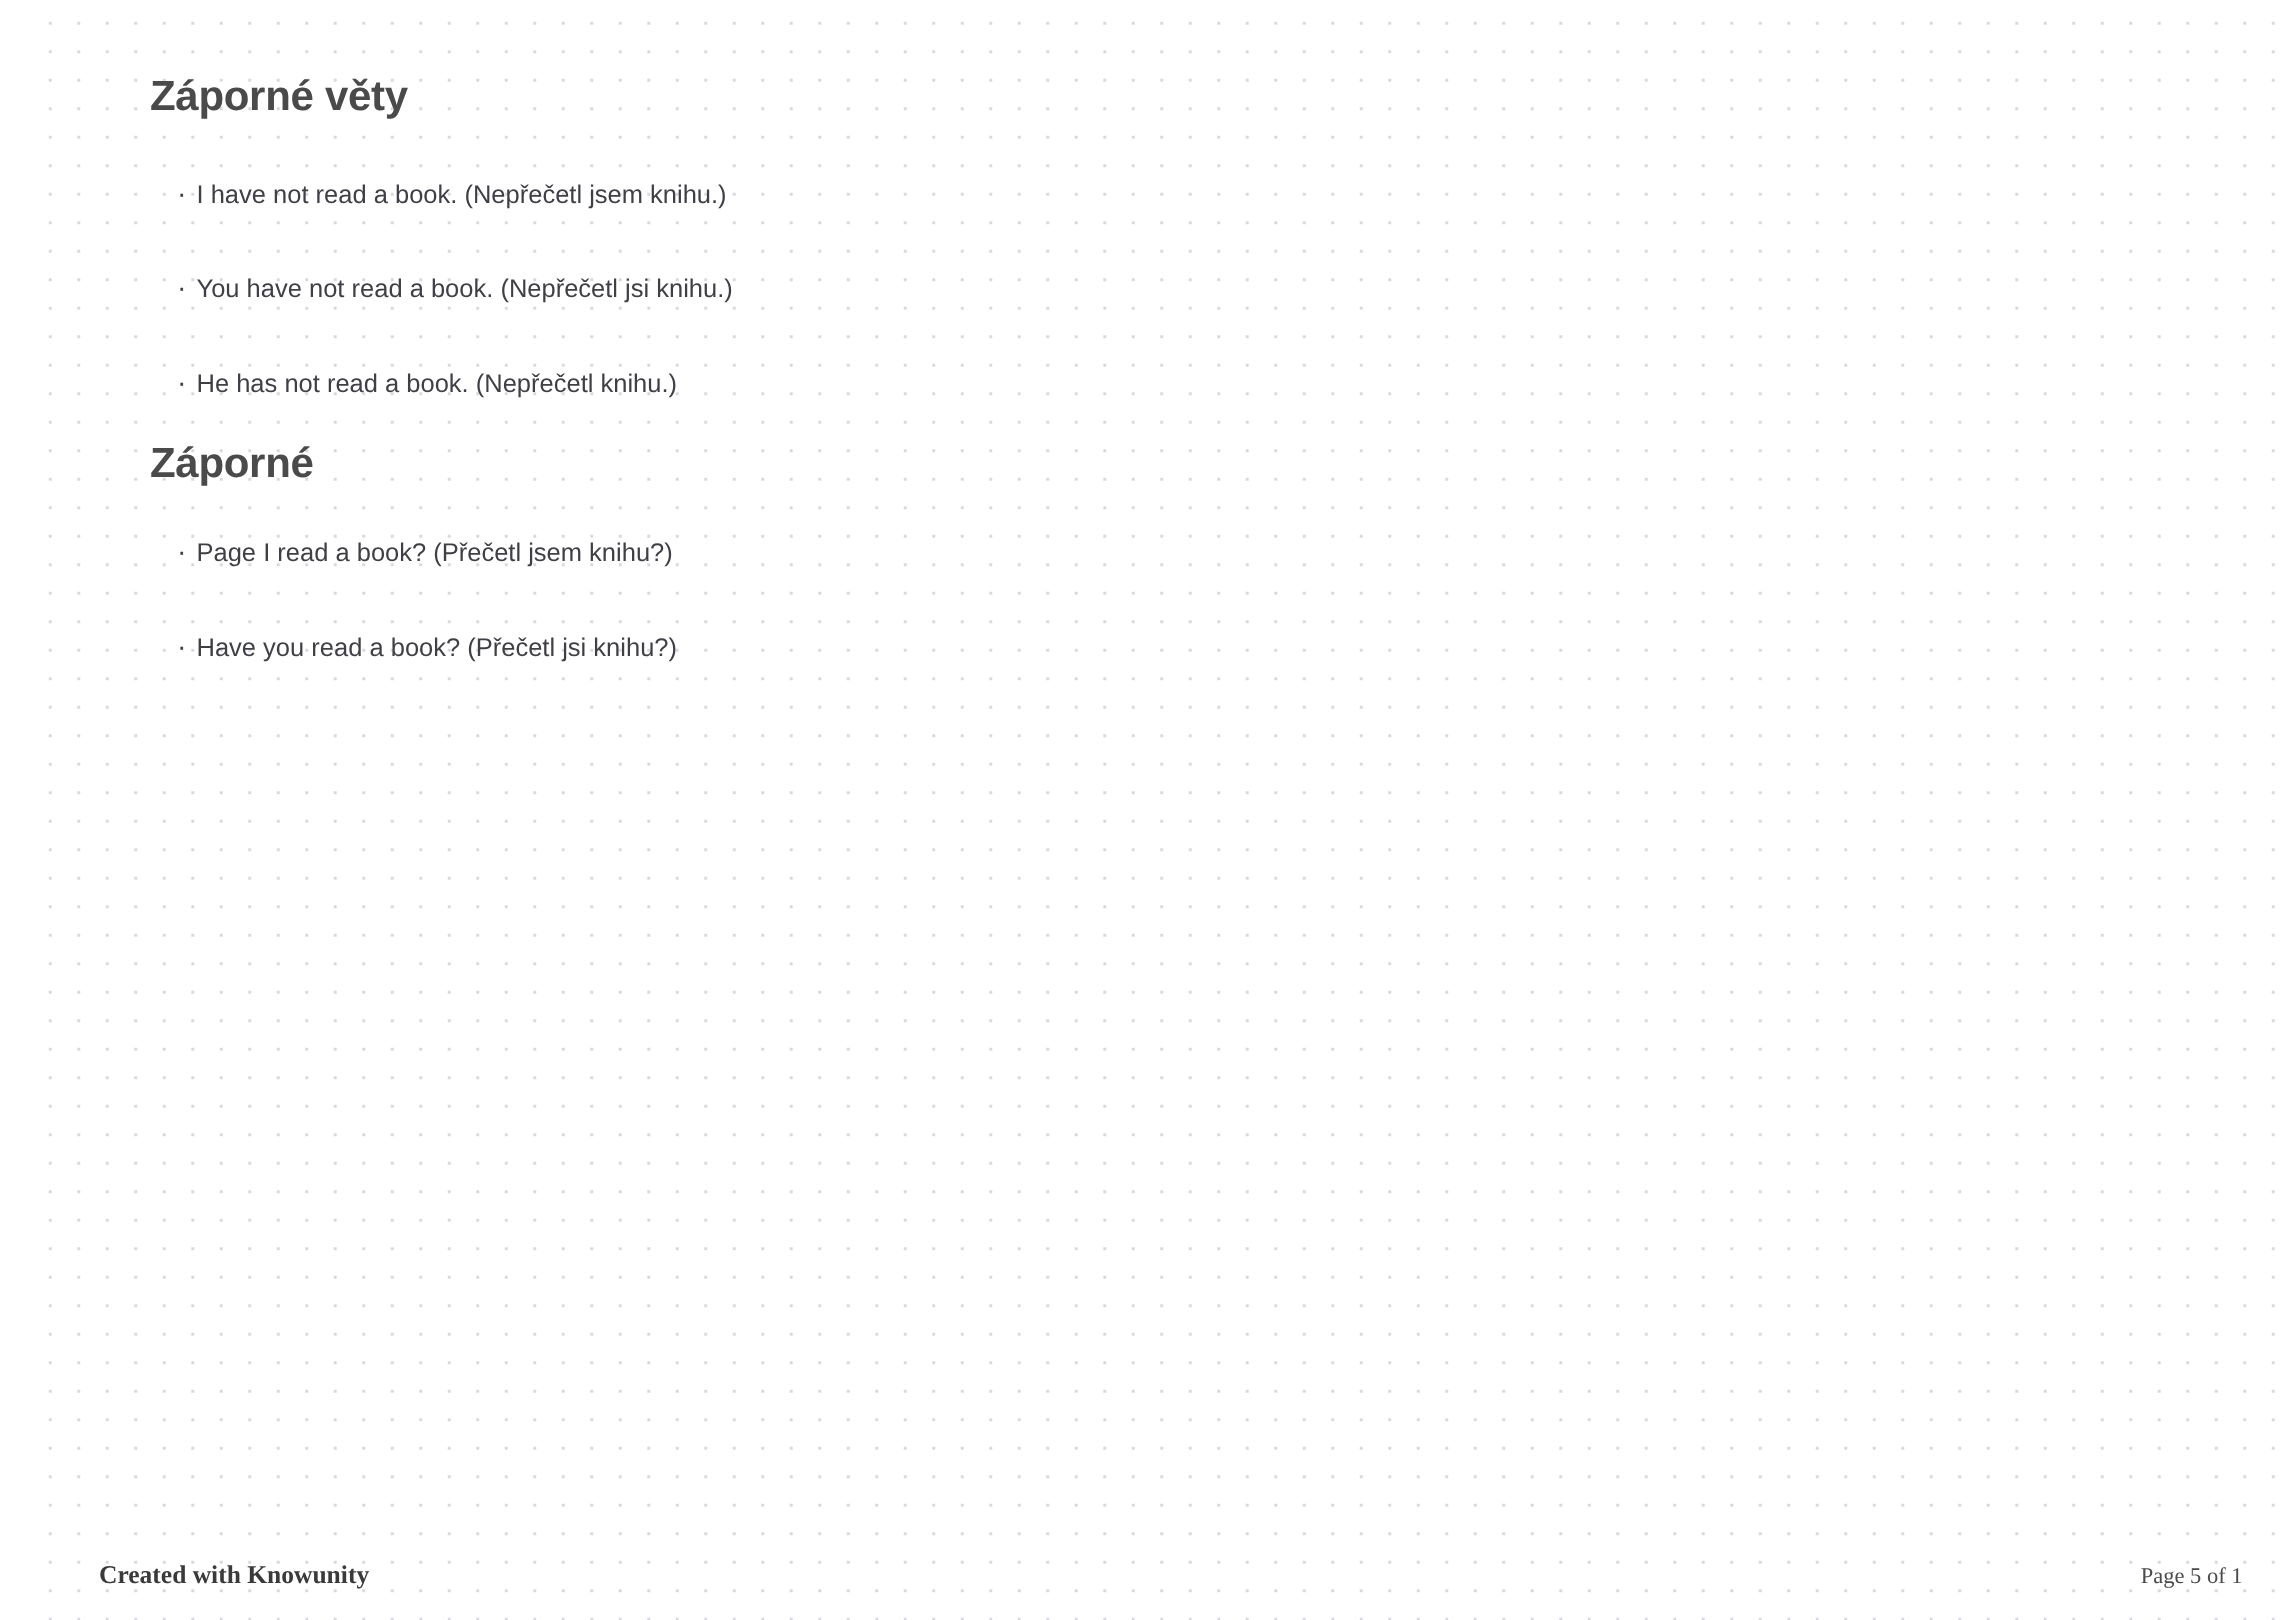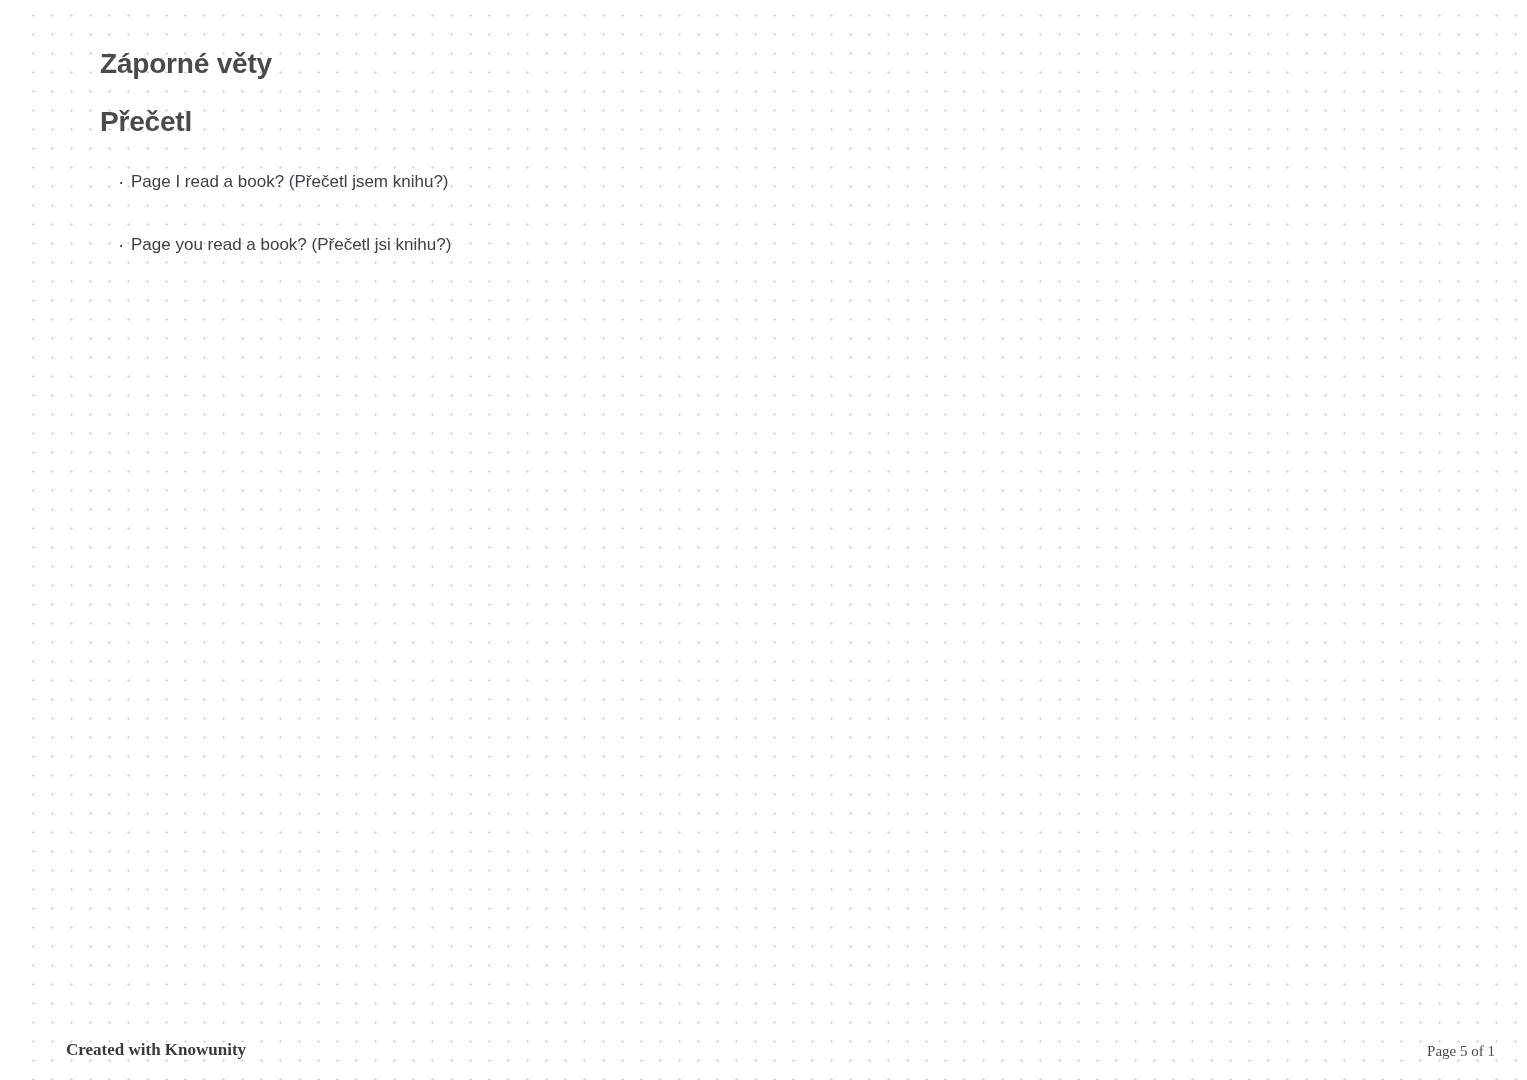--- a/index.html
+++ b/index.html
@@ -98,27 +98,32 @@
 </style>
 </head>
 <body>
 
 <div class="page">
 
   <div class="content">
 
     <div class="block-negatives">
       <h1 class="section-title">Záporné věty</h1>
+      <ul class="bullets">
+        <li>I have not read a book. (Nepřečetl jsem knihu.)</li>
+        <li>You have not read a book. (Nepřečetl jsi knihu.)</li>
+        <li>He has not read a book. (Nepřečetl knihu.)</li>
+      </ul>
     </div>
 
     <div class="block-questions">
-      <h1 class="section-title">Přečetl</h1>
+      <h1 class="section-title">Záporné</h1>
       <ul class="bullets">
         <li>Page I read a book? (Přečetl jsem knihu?)</li>
-        <li>Page you read a book? (Přečetl jsi knihu?)</li>
+        <li>Have you read a book? (Přečetl jsi knihu?)</li>
       </ul>
     </div>
 
   </div>
 
   <div class="footer-left">Created with Knowunity</div>
 
   <div class="footer-right">Page 5 of 1</div>
 
 </div>

